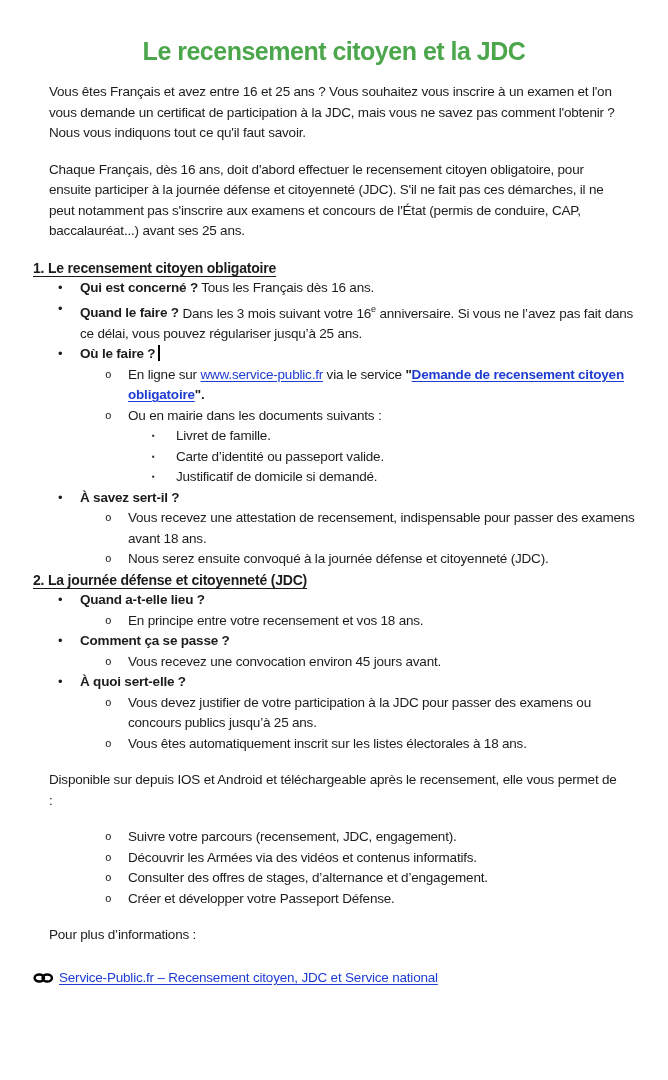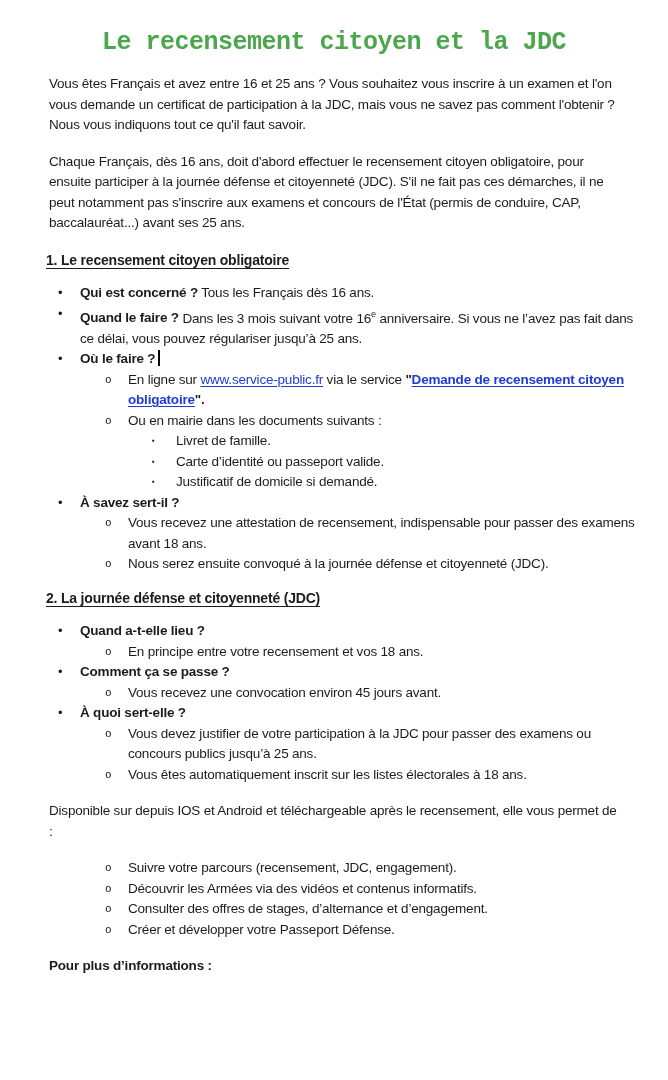--- a/index.html
+++ b/index.html
@@ -14,40 +14,39 @@
     font-family: "Liberation Sans", "DejaVu Sans", sans-serif;
     color: #1c1c1c;
   }
   .page {
     padding: 0 33px;
     font-size: 13.5px;
     letter-spacing: -0.2px;
     line-height: 20.5px;
   }
   .doc-title {
-    margin: 28px 0 0 0;
+    margin: 36px 0 0 0;
     text-align: center;
     font-size: 25px;
     line-height: 30px;
     font-weight: bold;
     letter-spacing: -0.5px;
     color: var(--title-green, #4CA64C);
-    font-family: Liberation Mono, monospace;
   }
   p.para { margin: 16px; }
   .mt40 { margin-top: 40px; }
   .mt20 { margin-top: 20px; }
   .mt10 { margin-top: 10px; }
   .mt4  { margin-top: 4px; }
   .mt22 { margin-top: 22px; }
   .mb16 { margin-bottom: 16px; }
   .mb18 { margin-bottom: 18px; }
   .mb14 { margin-bottom: 14px; }
   h2.sec {
-    margin: 13px;
+    margin: 0;
     font-size: 14px;
     line-height: 20.5px;
     font-weight: bold;
     text-decoration: underline;
     text-underline-offset: 3px;
   }
   .list { margin: 0; }
   .li { display: flex; }
   .li .marker { flex: none; }
   .l1 { margin-left: 25px; }
@@ -67,21 +66,21 @@
   }
   a.link-bold { font-weight: bold; }
   .caret {
     display: inline-block;
     width: 1.5px;
     height: 16px;
     background: #000;
     margin-left: 3px;
     vertical-align: -3px;
   }
-  .footer-label { font-weight: bold; }
+  .footer-label { font-weight: normal; }
   .footer-link-row {
     display: flex;
     align-items: center;
     gap: 5px;
   }
   .chain-icon { flex: none; display: inline-flex; }
 </style>
 </head>
 <body>
 
@@ -217,14 +216,23 @@
 
     <div class="li l2">
       <span class="marker">o</span>
       <span class="content">Créer et développer votre Passeport Défense.</span>
     </div>
 
   </div>
 
   <p class="para mt10 footer-label">Pour plus d’informations :</p>
 
+  <div class="footer-link-row mt22">
+    <span class="chain-icon">
+      <svg width="21" height="12" viewBox="0 0 21 12" aria-hidden="true">
+        <ellipse cx="6.3" cy="6" rx="4.7" ry="3.5" fill="none" stroke="#000000" stroke-width="2.4"></ellipse>
+        <ellipse cx="14.2" cy="6" rx="4.7" ry="3.5" fill="none" stroke="#000000" stroke-width="2.4"></ellipse>
+      </svg>
+    </span>
+    <a class="link">Service-Public.fr – Recensement citoyen, JDC et Service national</a>
+  </div>
 
 </div>
 
 </body></html>

